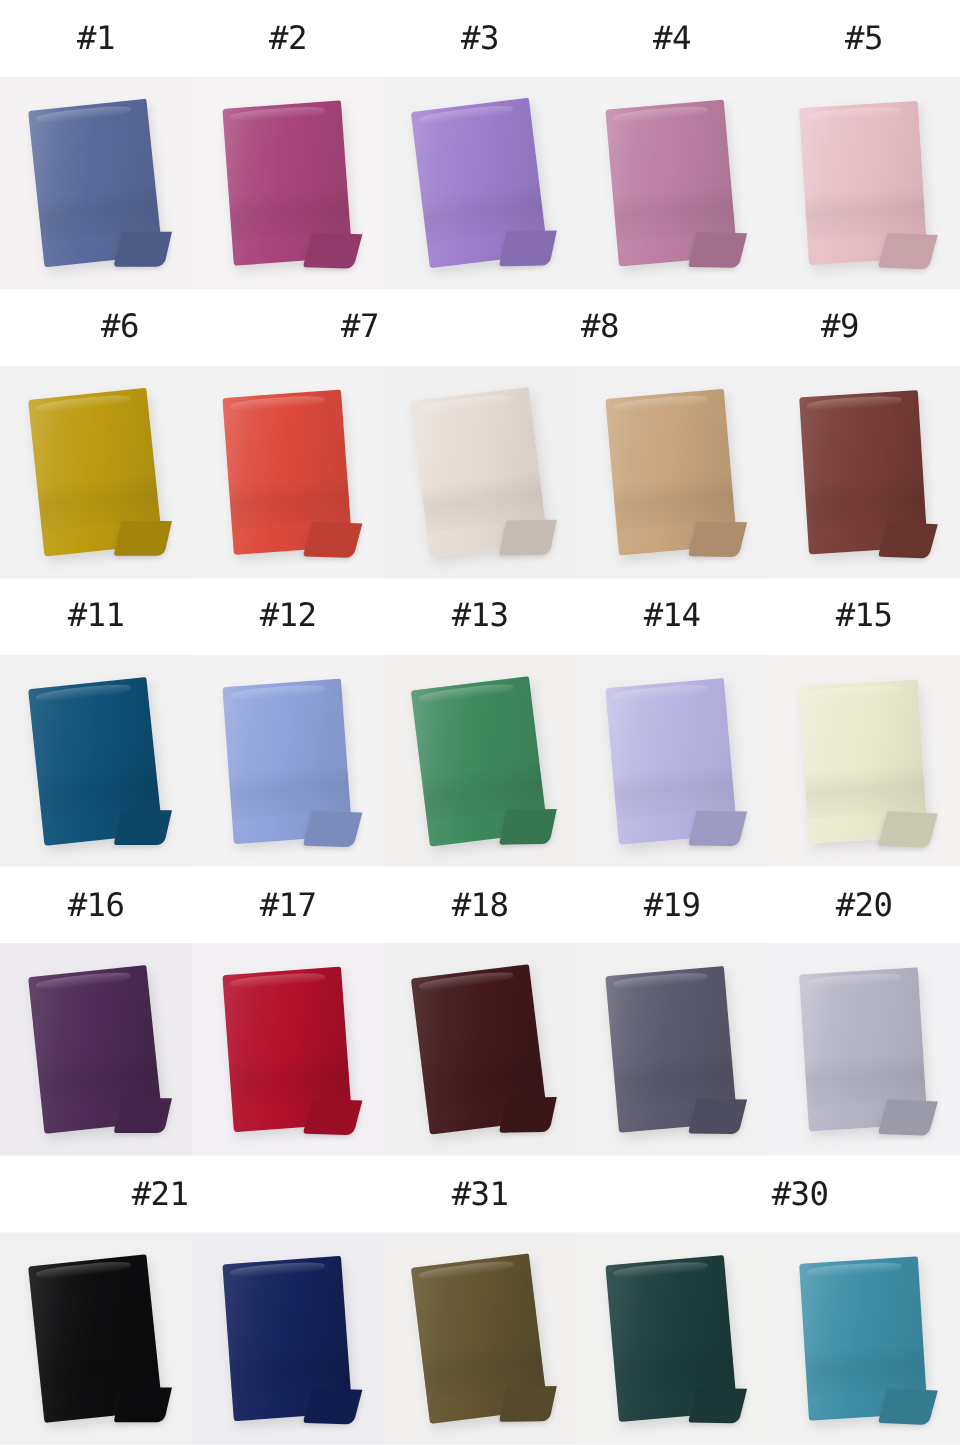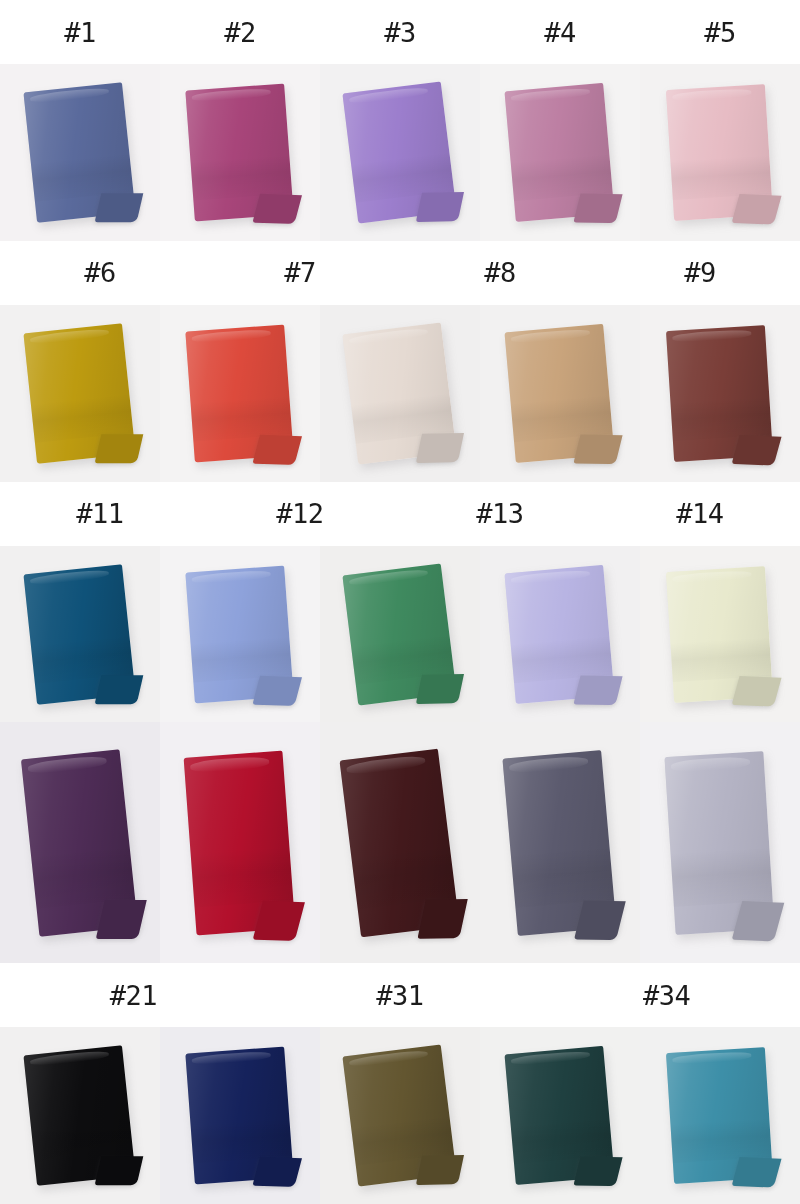--- a/index.html
+++ b/index.html
@@ -259,20 +259,21 @@
           </div>
         </div>
       </div>
     </div>
     <div class="swatch-row">
       <div class="label-band">
         <div class="label-cell">#11</div>
         <div class="label-cell">#12</div>
         <div class="label-cell">#13</div>
         <div class="label-cell">#14</div>
+        <div class="label-cell">#15</div>
       </div>
       <div class="photo-band">
         <div class="photo-cell" style="background: rgb(241, 240, 240);">
           <div class="fabric dark" style="transform: rotate(-6deg);">
             <div class="face" style="background: rgb(15, 82, 121);">
               <div class="crease"></div>
             </div>
             <div class="flap" style="background: rgb(15, 82, 121);"></div>
           </div>
         </div>
@@ -304,20 +305,27 @@
           <div class="fabric light" style="transform: rotate(-3.6deg);">
             <div class="face" style="background: rgb(232, 233, 205);">
               <div class="crease"></div>
             </div>
             <div class="flap" style="background: rgb(232, 233, 205);"></div>
           </div>
         </div>
       </div>
     </div>
     <div class="swatch-row">
+      <div class="label-band">
+        <div class="label-cell">#16</div>
+        <div class="label-cell">#17</div>
+        <div class="label-cell">#18</div>
+        <div class="label-cell">#19</div>
+        <div class="label-cell">#20</div>
+      </div>
       <div class="photo-band">
         <div class="photo-cell" style="background: rgb(236, 234, 238);">
           <div class="fabric dark" style="transform: rotate(-6deg);">
             <div class="face" style="background: rgb(78, 44, 86);">
               <div class="crease"></div>
             </div>
             <div class="flap" style="background: rgb(78, 44, 86);"></div>
           </div>
         </div>
         <div class="photo-cell" style="background: rgb(242, 240, 243);">
@@ -351,21 +359,21 @@
             </div>
             <div class="flap" style="background: rgb(180, 179, 196);"></div>
           </div>
         </div>
       </div>
     </div>
     <div class="swatch-row">
       <div class="label-band">
         <div class="label-cell">#21</div>
         <div class="label-cell">#31</div>
-        <div class="label-cell">#34</div>
+        <div class="label-cell">#30</div>
       </div>
       <div class="photo-band">
         <div class="photo-cell" style="background: rgb(241, 240, 240);">
           <div class="fabric dark" style="transform: rotate(-6deg);">
             <div class="face" style="background: rgb(13, 13, 15);">
               <div class="crease"></div>
             </div>
             <div class="flap" style="background: rgb(13, 13, 15);"></div>
           </div>
         </div>

